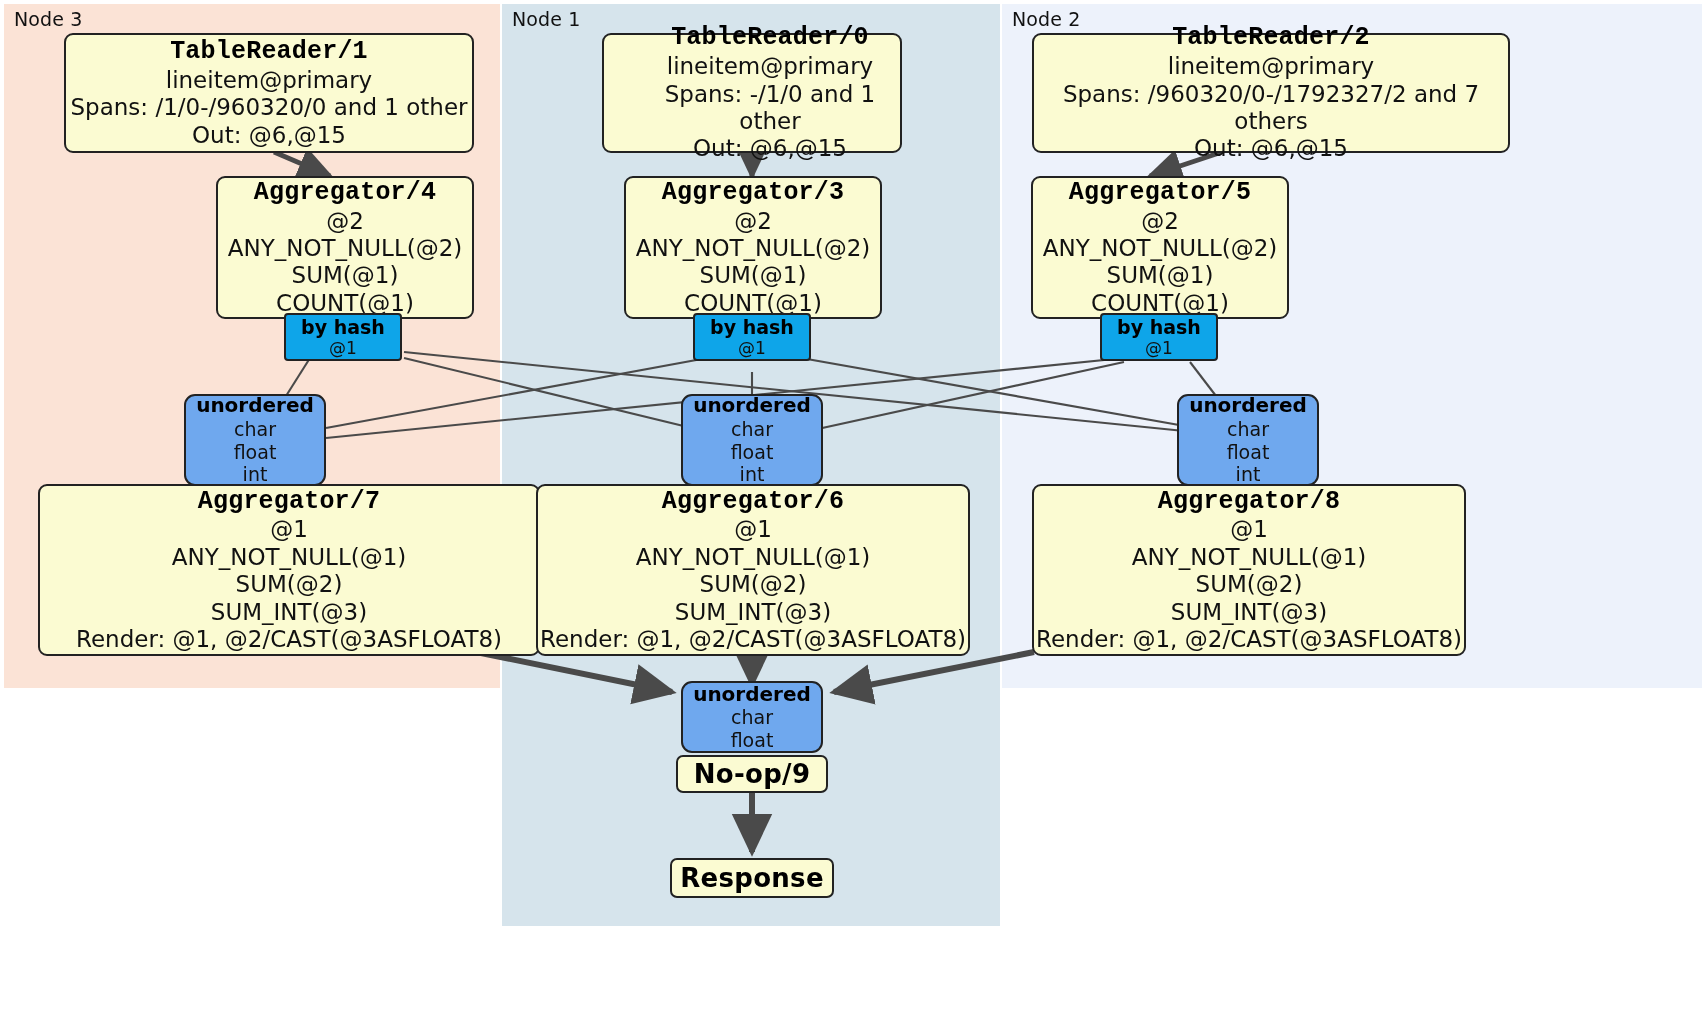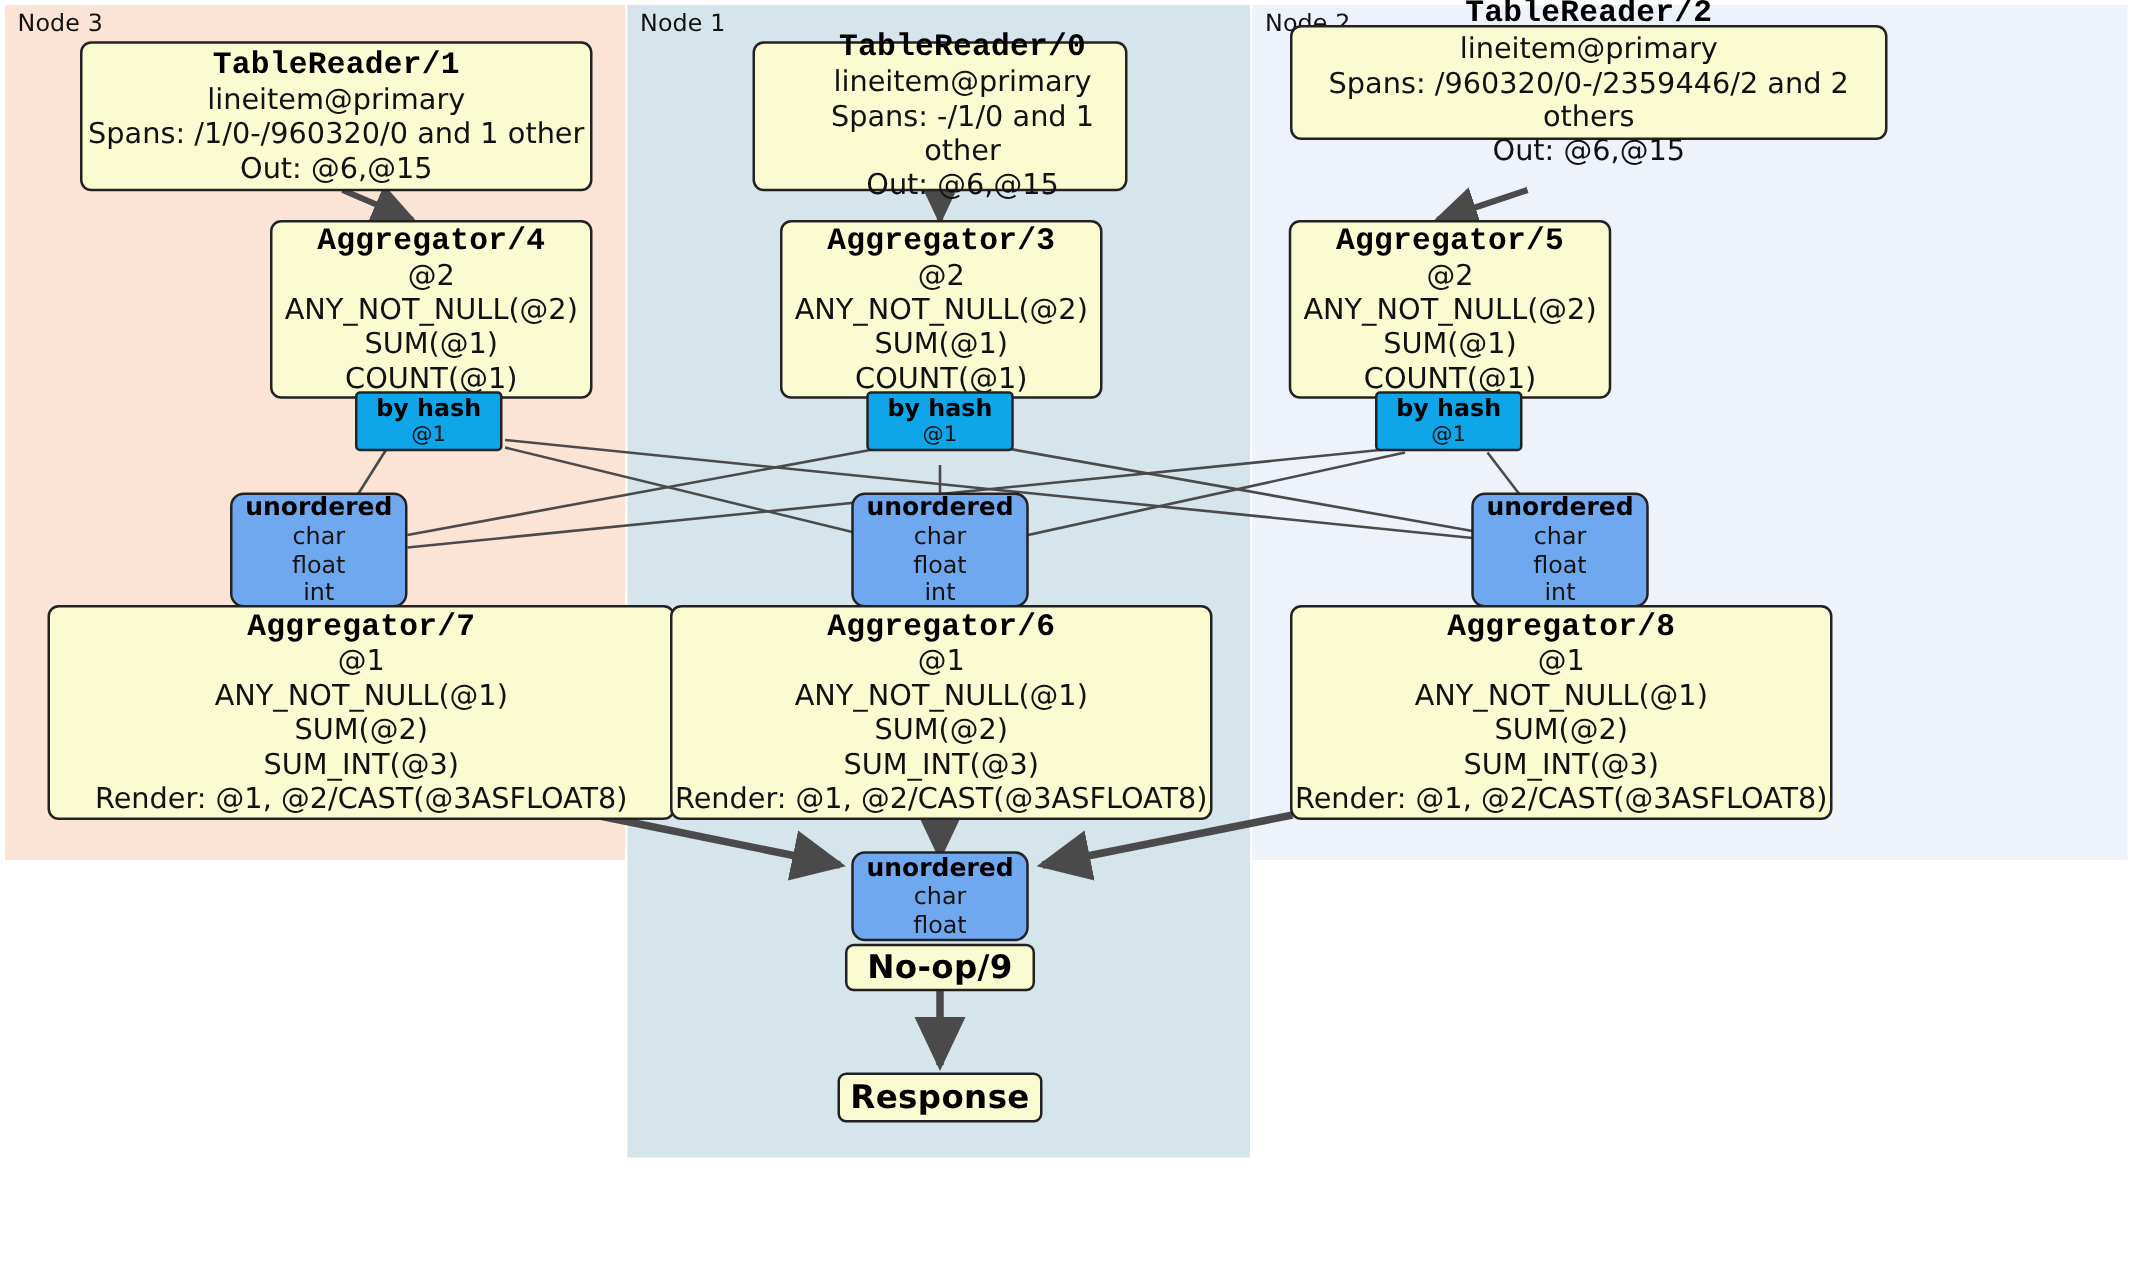--- a/index.html
+++ b/index.html
@@ -149,24 +149,24 @@
 
   <div class="gbox proc" style="left:536px;top:484px;width:434px;height:172px;">
     <div class="t-title">Aggregator/6</div>
     <div class="t-line">@1</div>
     <div class="t-line">ANY_NOT_NULL(@1)</div>
     <div class="t-line">SUM(@2)</div>
     <div class="t-line">SUM_INT(@3)</div>
     <div class="t-line">Render: @1, @2/CAST(@3ASFLOAT8)</div>
   </div>
 
-  <div class="gbox proc" style="left:1032px;top:20px;width:478px;height:92px;">
+  <div class="gbox proc" style="left:1032px;top:33px;width:478px;height:120px;">
     <div class="t-title">TableReader/2</div>
     <div class="t-line">lineitem@primary</div>
-    <div class="t-line">Spans: /960320/0-/2359446/2 and 2 others</div>
+    <div class="t-line">Spans: /960320/0-/1792327/2 and 7 others</div>
     <div class="t-line">Out: @6,@15</div>
   </div>
 
   <div class="gbox proc" style="left:1031px;top:176px;width:258px;height:143px;">
     <div class="t-title">Aggregator/5</div>
     <div class="t-line">@2</div>
     <div class="t-line">ANY_NOT_NULL(@2)</div>
     <div class="t-line">SUM(@1)</div>
     <div class="t-line">COUNT(@1)</div>
   </div>

